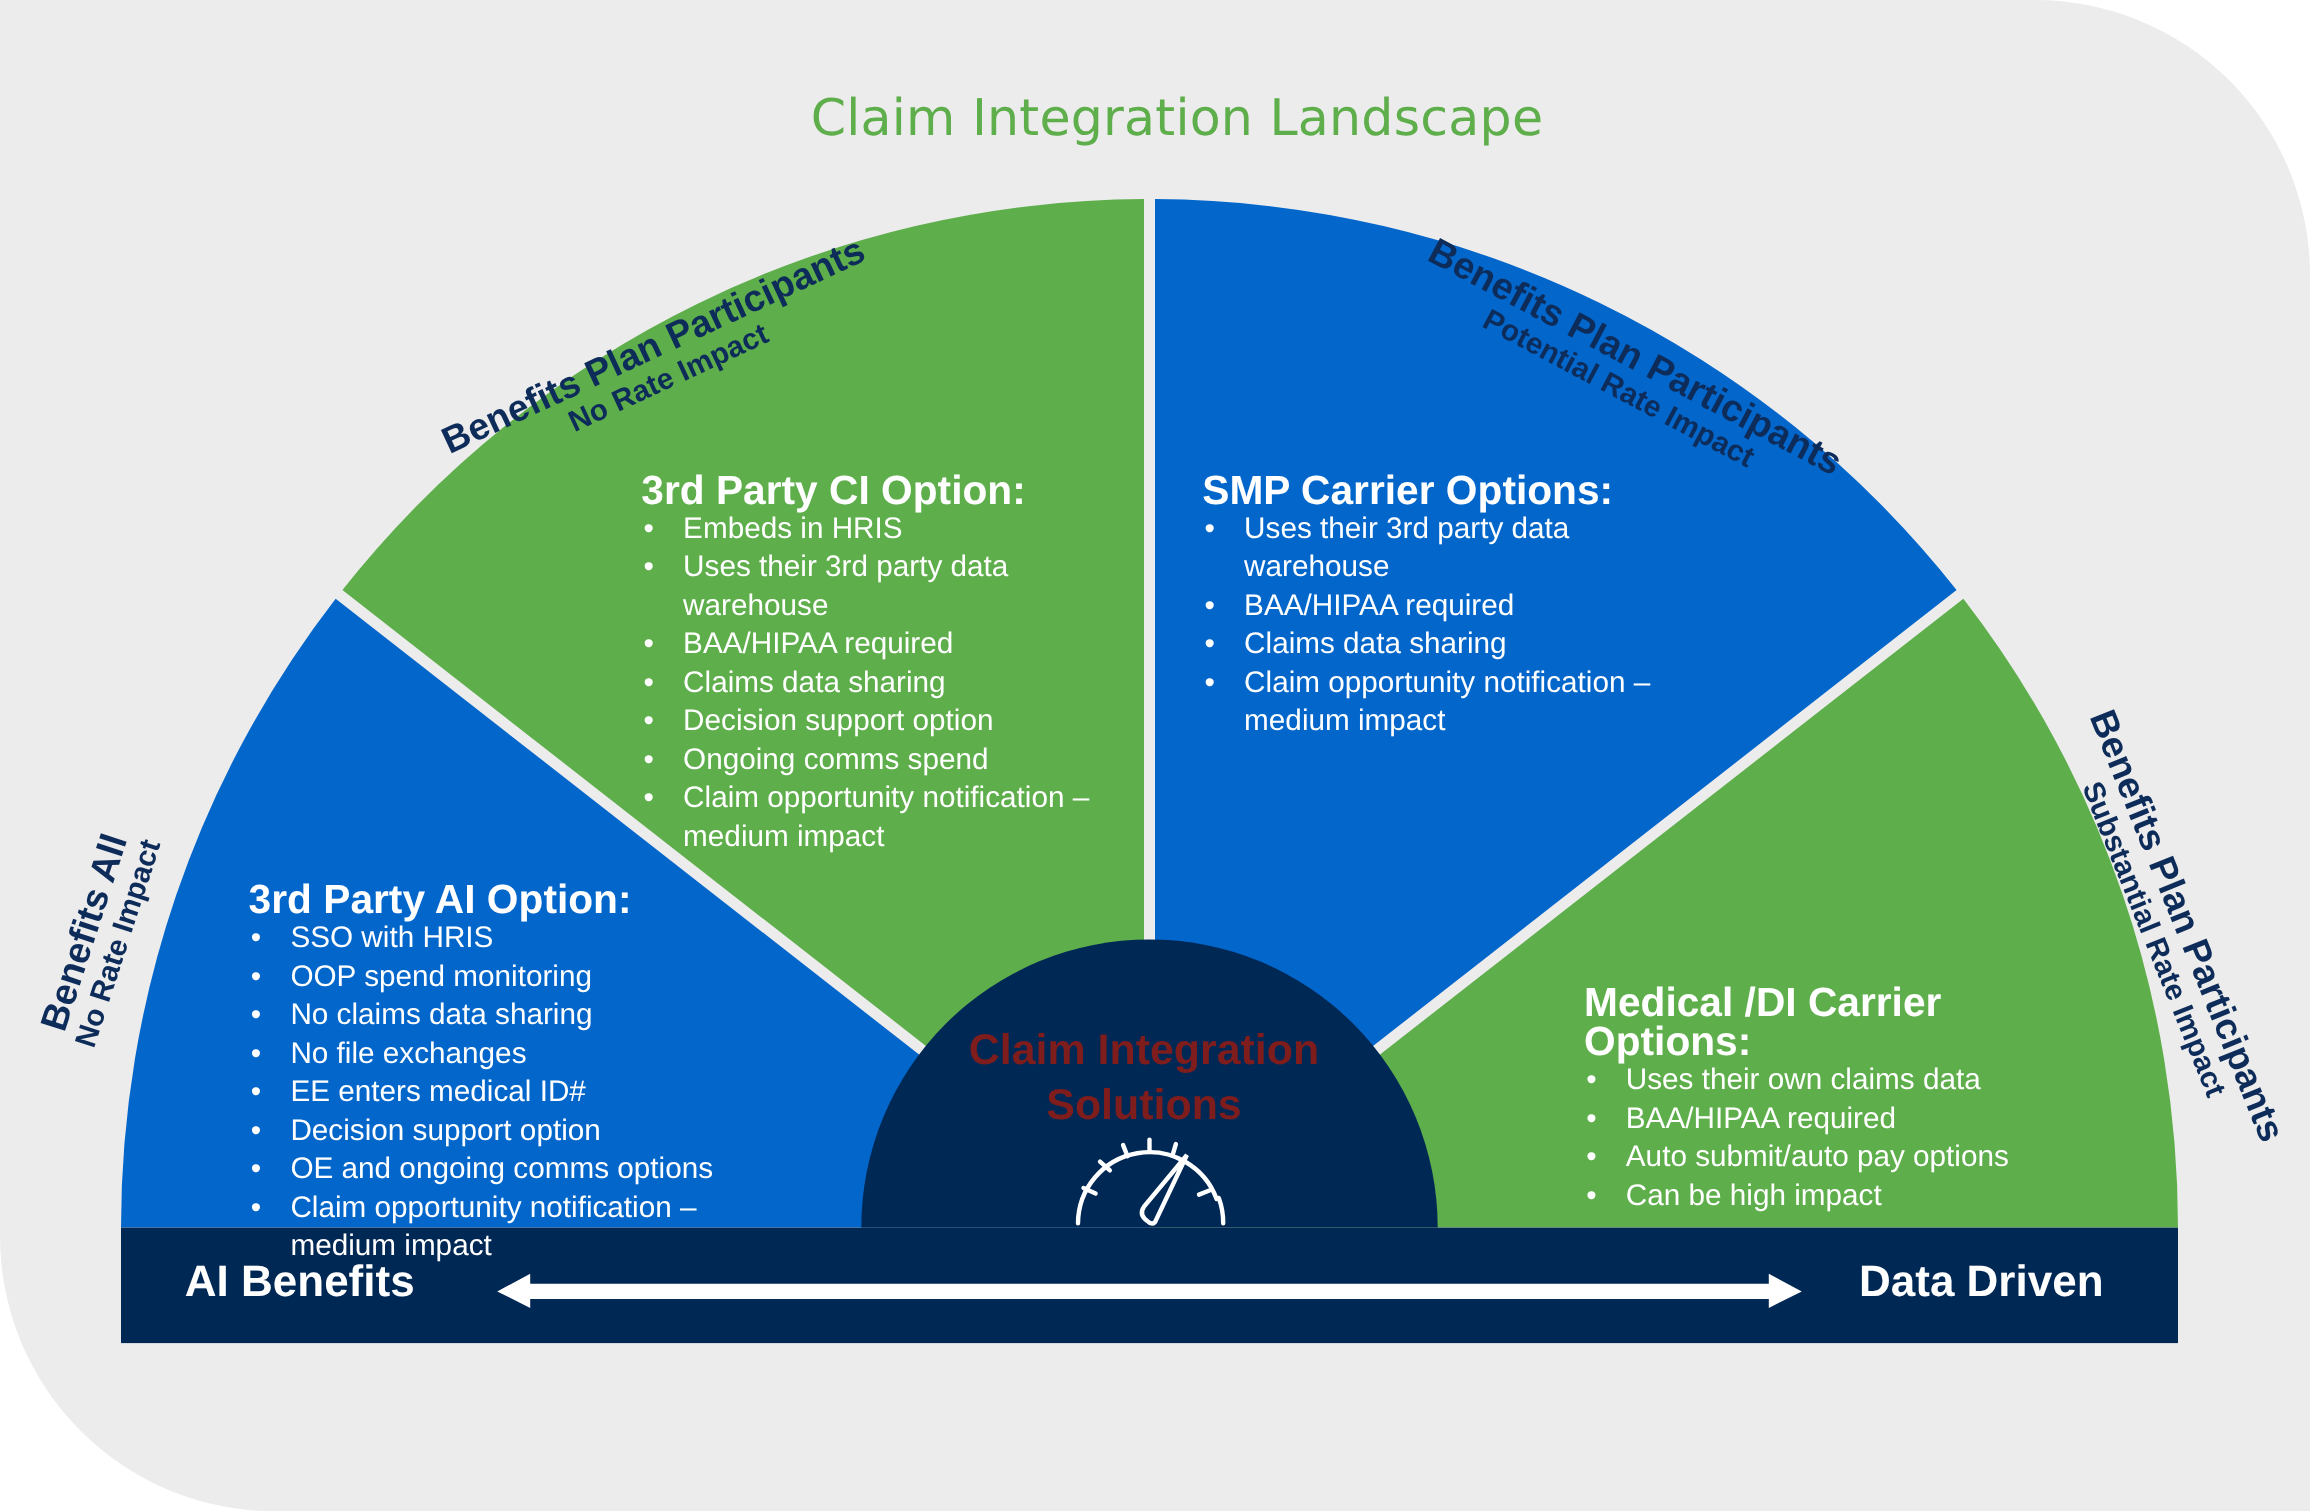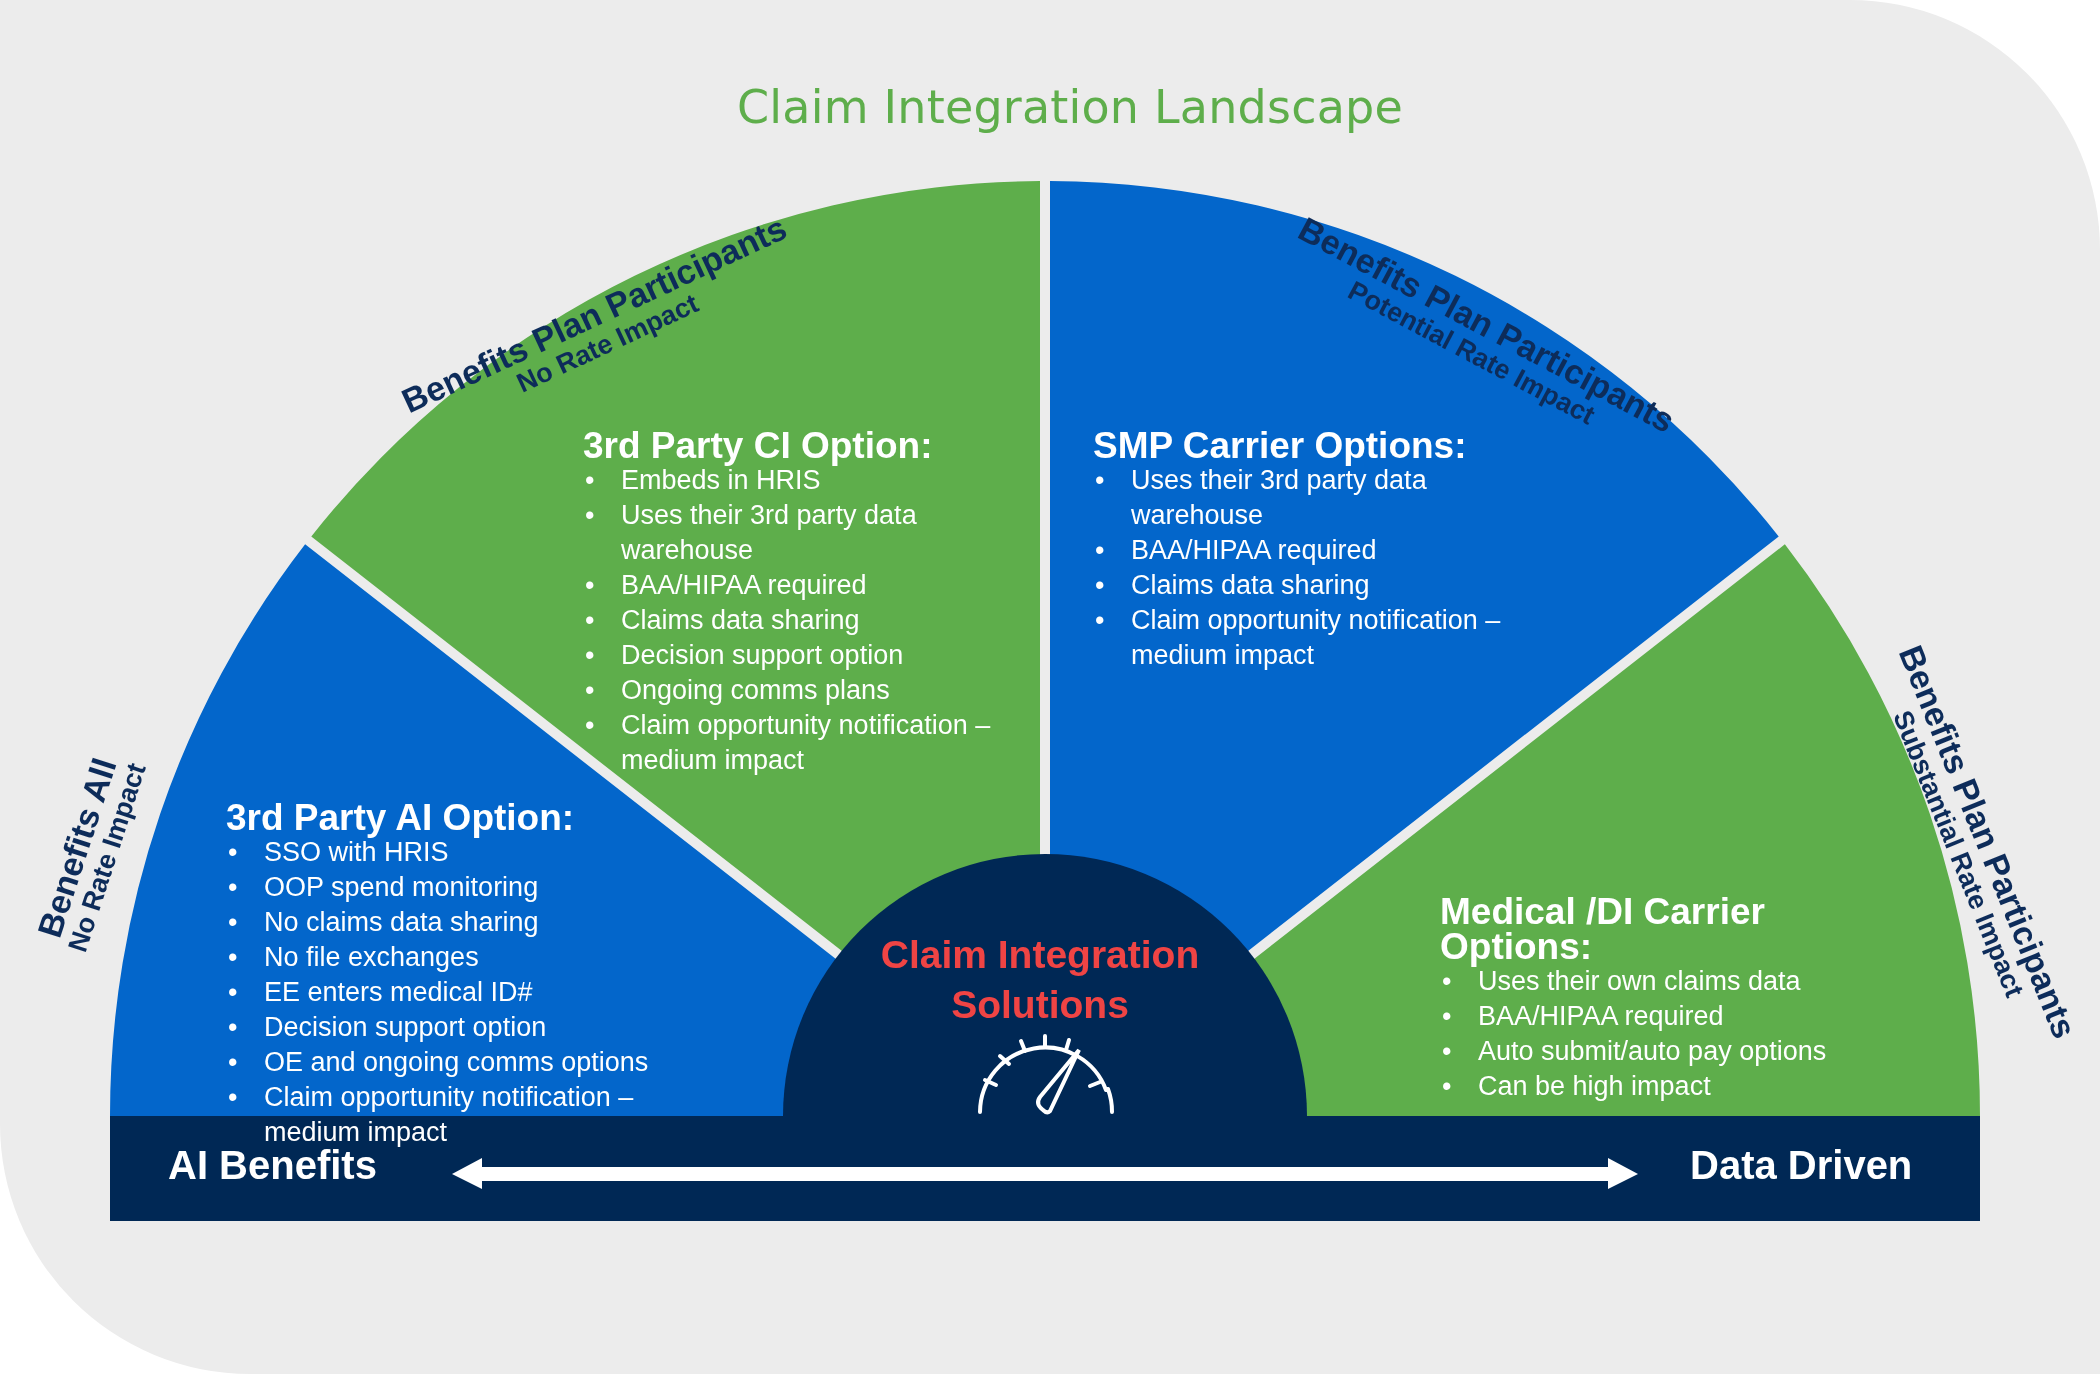--- a/index.html
+++ b/index.html
@@ -14,21 +14,21 @@
   .seg-text { position: absolute; color: #ffffff; font-size: 27px; line-height: 35px; }
   .seg-text .heading { font-weight: bold; font-size: 37px; }
   .seg-text ul { list-style: none; margin: 0; padding: 0; }
   .seg-text li { position: relative; padding-left: 38px; }
   .seg-text li::before { content: "\2022"; position: absolute; left: 2px; top: 0; }
   .arc-label { position: absolute; color: #0d2c5a; font-weight: bold; text-align: center;
                white-space: nowrap; transform-origin: center center; }
   .arc-label .main { font-size: 34px; line-height: 36px; display: block; }
   .arc-label .sub { font-size: 27px; line-height: 28px; display: block; }
   .hub-title { position: absolute; left: 780px; top: 930px; width: 520px; text-align: center;
-               color: #ef4444; font-weight: bold; font-size: 39px; line-height: 50px; }
+               color: #7f1d1d; font-weight: bold; font-size: 39px; line-height: 50px; }
   .bar-label { position: absolute; color: #ffffff; font-weight: bold; font-size: 40px; top: 1143px; }
 </style>
 </head>
 <body>
 
 <div class="panel"></div>
 
 <div class="title">Claim Integration Landscape</div>
 
 <svg class="diagram" width="2100" height="1374" viewBox="0 0 2100 1374">
@@ -93,21 +93,21 @@
 </div>
 
 <div class="seg-text" style="left:583px; top:428px; width:430px;">
   <div class="heading">3rd Party CI Option:</div>
   <ul>
     <li>Embeds in HRIS</li>
     <li>Uses their 3rd party data warehouse</li>
     <li>BAA/HIPAA required</li>
     <li>Claims data sharing</li>
     <li>Decision support option</li>
-    <li>Ongoing comms plans</li>
+    <li>Ongoing comms spend</li>
     <li>Claim opportunity notification – medium impact</li>
   </ul>
 </div>
 
 <div class="seg-text" style="left:1093px; top:428px; width:440px;">
   <div class="heading">SMP Carrier Options:</div>
   <ul>
     <li>Uses their 3rd party data warehouse</li>
     <li>BAA/HIPAA required</li>
     <li>Claims data sharing</li>

